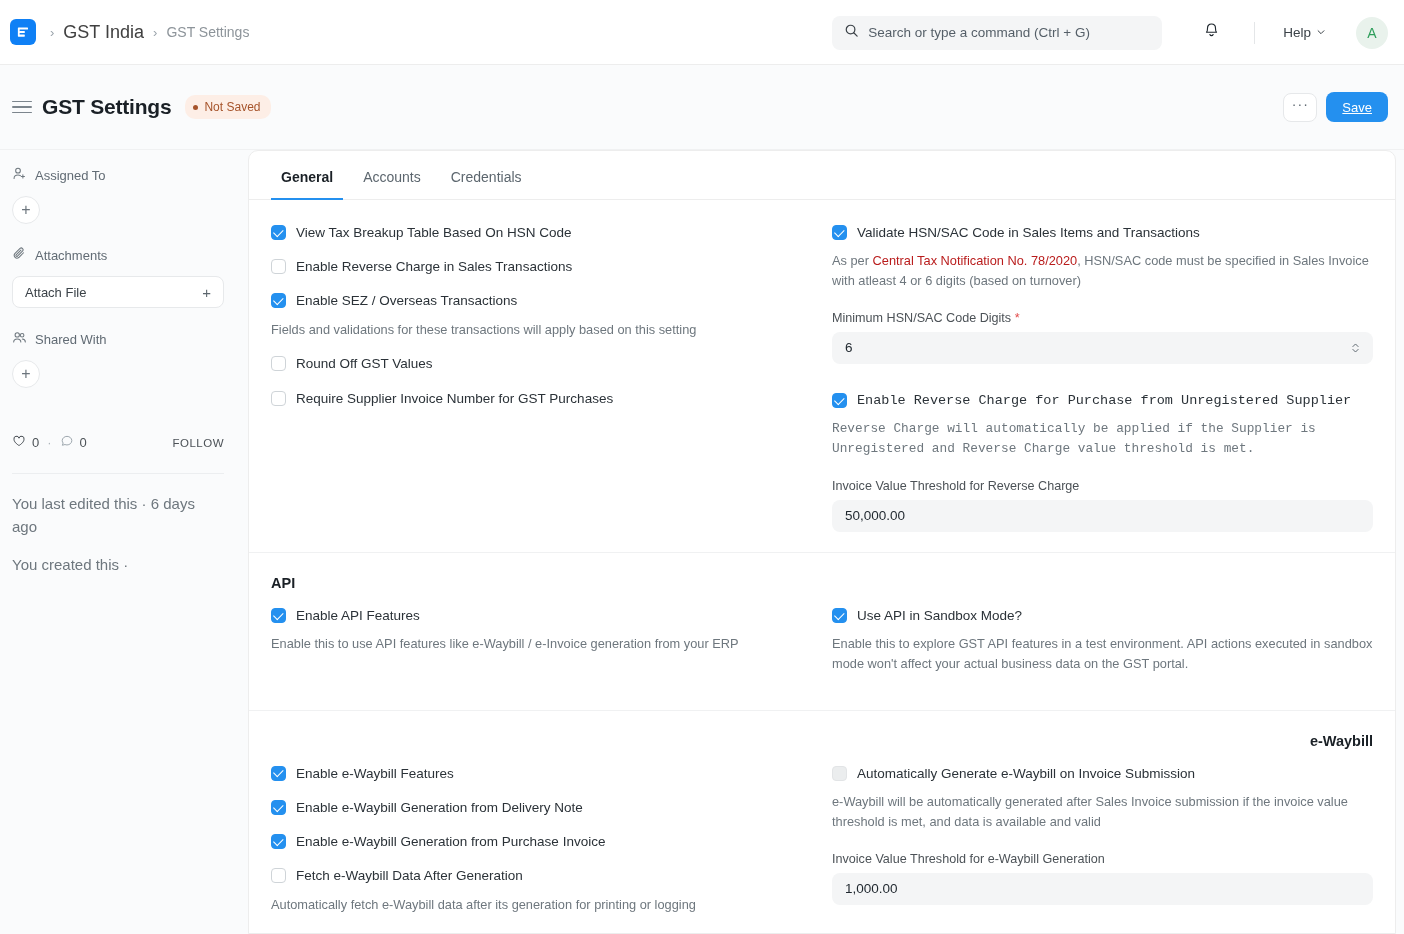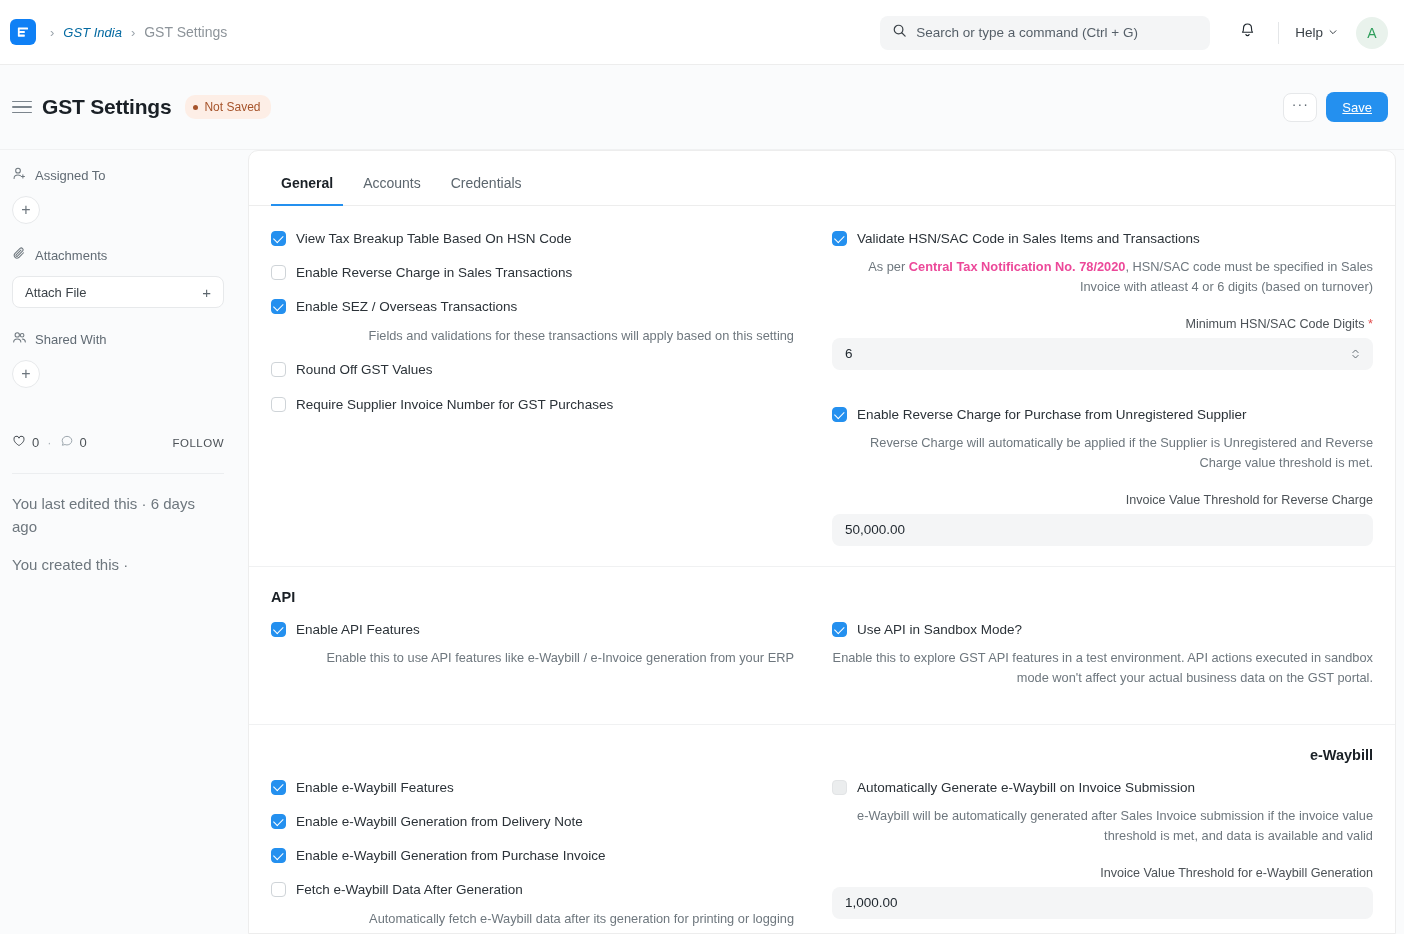--- a/index.html
+++ b/index.html
@@ -25,27 +25,27 @@
     width: 26px; height: 26px;
     border-radius: 6px;
     background: #0f80f5;
     display: flex; align-items: center; justify-content: center;
     flex: 0 0 auto;
   }
   .logo svg { display: block; }
   .breadcrumb { display: flex; align-items: center; margin-left: 14px; gap: 9px; }
   .bc-sep { color: #9aa3ab; font-size: 13px; line-height: 1; }
   .bc-link {
-    font-size: 13px; color: #0369a1; text-decoration: none; white-space: nowrap; font-style: italic;
+    font-size: 18px; color: #404040; text-decoration: none; white-space: nowrap;
   }
   .bc-current { font-size: 14px; color: #8d949a; white-space: nowrap; }
 
   .nav-right {
     position: absolute; right: 16px; top: 0; height: 65px;
-    display: flex; align-items: center; gap: 0;
+    display: flex; align-items: center; gap: 12px;
   }
   .search-box {
     width: 330px; height: 34px;
     background: #f4f5f6;
     border-radius: 8px;
     display: flex; align-items: center;
     padding: 0 12px; gap: 9px;
     margin-right: 22px;
   }
   .search-box input {
@@ -160,32 +160,31 @@
     border-top-left-radius: 10px;
     border-top-right-radius: 10px;
     height: 100%;
     overflow: hidden;
   }
   .tabs {
     display: flex; gap: 10px; padding: 0 22px;
     border-bottom: 1px solid #ededed;
   }
   .tab {
-    padding: 24px 10px 13px;
+    padding: 18px 10px 13px;
     font-size: 14px; color: #5c666e; cursor: pointer;
     border-bottom: 2px solid transparent;
     margin-bottom: -1px;
   }
   .tab.active { color: #1a2026; font-weight: 700; border-bottom-color: #2490ef; }
 
   .section {
     padding: 24px 22px 20px;
     border-bottom: 1px solid #f0f1f2;
     display: flex;
-    text-align: right;
   }
   .section.no-border { border-bottom: none; }
   .sec-title {
     font-size: 14.5px; font-weight: 700; color: #1a2026;
     padding: 0 22px; margin-bottom: 2px;
   }
   .col { width: 50%; padding-right: 28px; }
   .col.right { padding-right: 0; padding-left: 10px; }
 
   
@@ -202,38 +201,38 @@
     content: ""; width: 8px; height: 4.5px;
     border-left: 1.8px solid #fff; border-bottom: 1.8px solid #fff;
     transform: rotate(-45deg) translate(0.5px, -1px);
   }
   .cb.disabled { background: #ebedee; border-color: #e2e4e6; cursor: default; }
   .cb-label { font-size: 13.5px; color: #2b3238; line-height: 1.35; }
   .help-text {
     font-size: 12.8px; color: #6e777e; line-height: 1.55;
     margin-top: 9px; max-width: 545px;
   }
-  .help-text b { color: #ec4899; font-weight: 700; }
+  .help-text b { color: #b91c1c; font-weight: 400; }
 
   .field { margin-top: 20px; }
   .field-label {
     font-size: 12.6px; color: #4c5257; margin-bottom: 7px; display: block;
   }
   .req { color: #e24c4c; }
   .input-ctl {
     height: 32px; background: #f4f5f6; border: 1px solid transparent;
     border-radius: 8px; display: flex; align-items: center;
     padding: 0 12px; font-size: 13.5px; color: #1f272e;
     position: relative; cursor: text;
   }
   .spinner {
     position: absolute; right: 12px; display: flex; flex-direction: column;
     gap: 2px; color: #5c666e; line-height: 0.7; font-size: 9px; cursor: pointer;
   }
-  .mt28 { margin-top: 36px; }
+  .mt28 { margin-top: 28px; font-family: Liberation Mono, monospace; }
 </style>
 </head>
 <body>
 
 <div class="navbar">
   <div class="logo">
     <svg width="15" height="15" viewBox="0 0 16 16" aria-hidden="true">
       <rect x="3.2" y="2.6" width="9.6" height="2.2" rx="0.6" fill="#ffffff"></rect>
       <rect x="3.2" y="6.4" width="6.2" height="2.1" rx="0.6" fill="#ffffff"></rect>
       <rect x="3.2" y="10.2" width="6.2" height="2.2" rx="0.6" fill="#ffffff"></rect>

